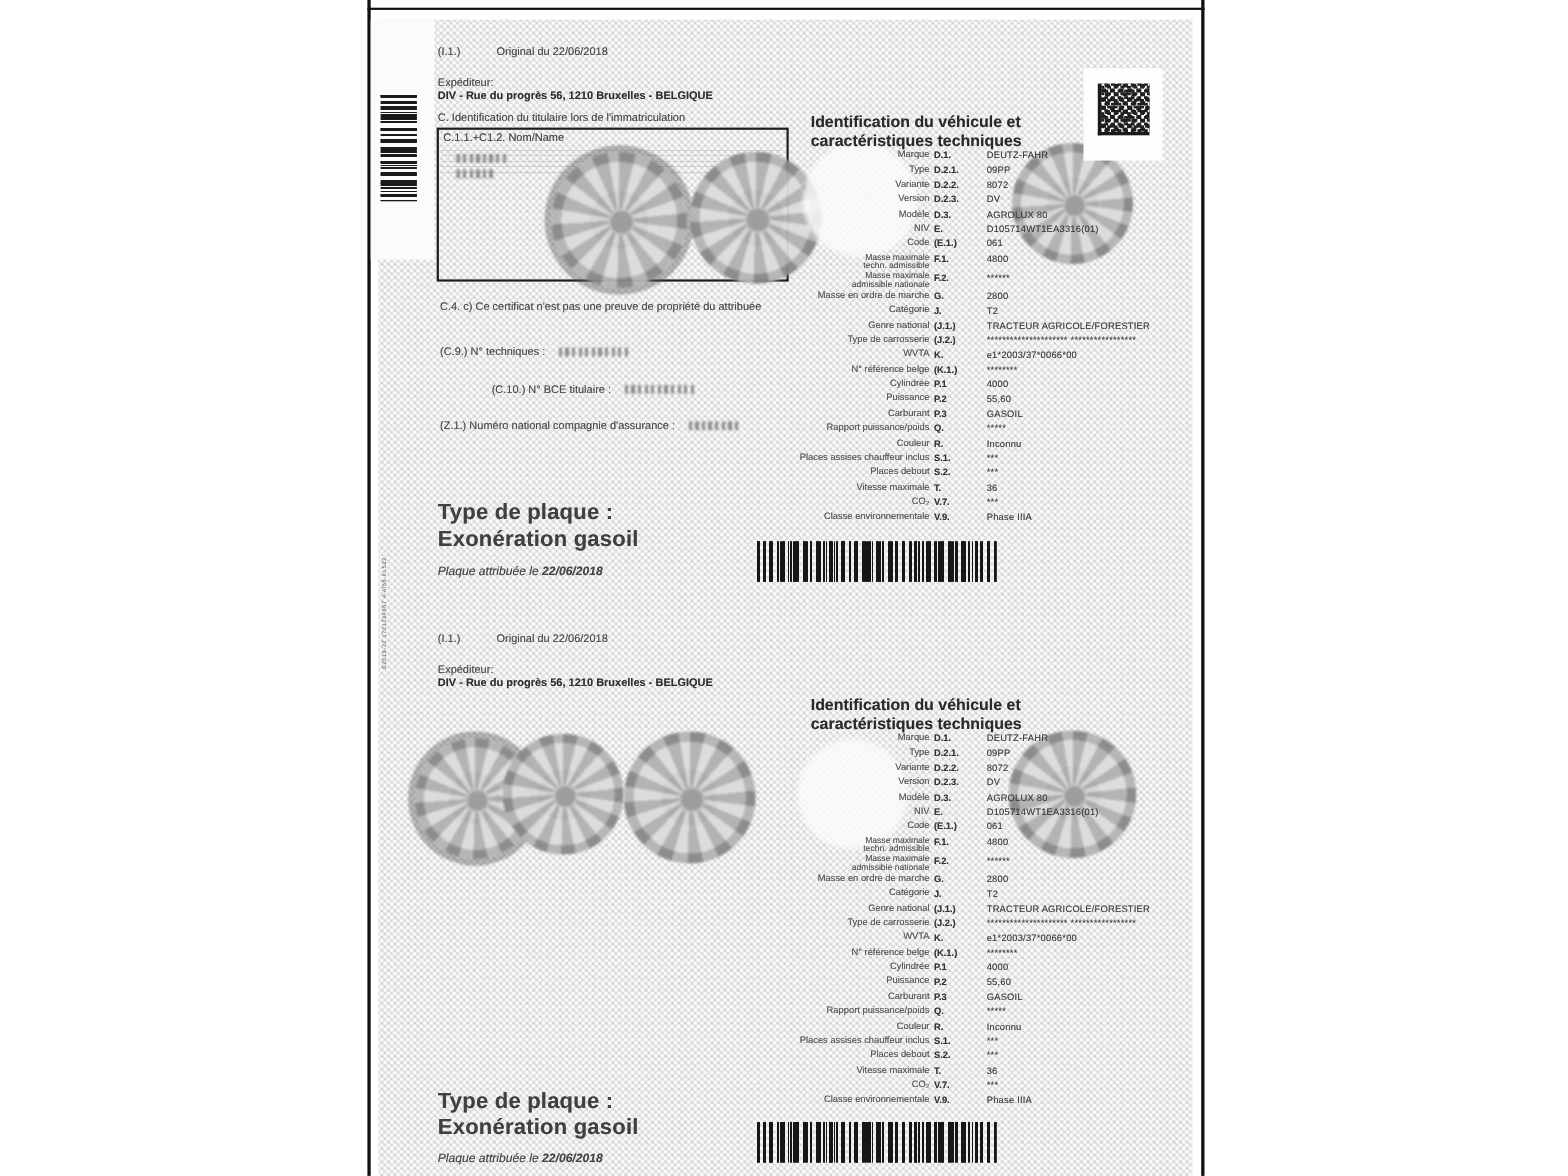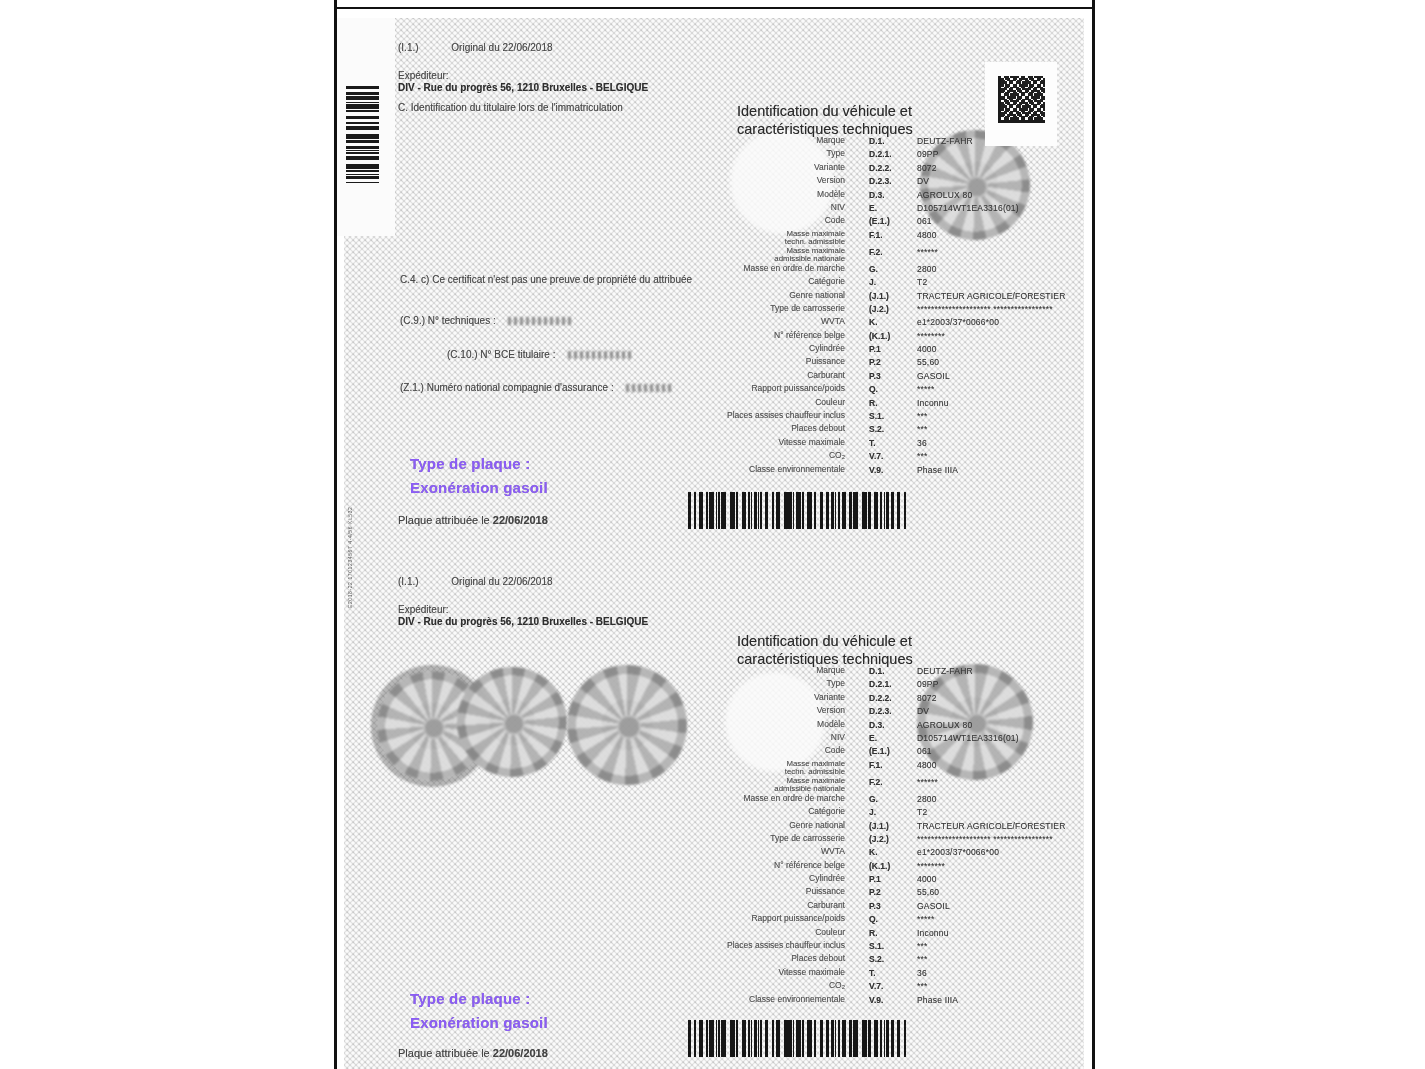--- a/index.html
+++ b/index.html
@@ -28,28 +28,28 @@
   .issue-code{margin-right:30px;}
   .name-box{position:absolute;left:52px;top:98px;width:316px;height:136px;border:2px solid #1d1d1d;}
   .name-box-label{position:absolute;left:4px;top:2px;font-size:10px;color:#3f3f3f;}
   .streaks{position:absolute;left:2px;top:18px;width:98%;height:22px;opacity:.5;
     background:repeating-linear-gradient(180deg, rgba(80,80,80,.35) 0 1px, transparent 1px 5px);
     filter:blur(.6px);}
   .redacted{display:inline-block;height:8px;width:64px;margin-left:10px;vertical-align:middle;
     background:repeating-linear-gradient(90deg,#8b8b8b 0 3px, transparent 3px 6px);
     filter:blur(1.2px);}
   .redacted.short{width:46px;}
-  .plate-label,.plate-value{font-size:15px;font-weight:700;color:#8b5cf6;letter-spacing:.2px;padding-left:12px;}
-  .plate-date{font-size:11px;color:#444;}
-  .vehicle-title{font-size:14.5px;line-height:17.5px;font-weight:400;color:#2a2a2a;z-index:3;}
+  .plate-label,.plate-value{font-size:20px;font-weight:700;color:#404040;letter-spacing:.2px;}
+  .plate-date{font-size:11px;color:#444;font-style:italic;}
+  .vehicle-title{font-size:14.5px;line-height:17.5px;font-weight:700;color:#2a2a2a;z-index:3;}
   
   .fields{position:absolute;left:340px;top:118px;width:394px;z-index:3;}
   .frow{display:flex;align-items:flex-start;height:13.4px;}
   .frow.two{height:17px;}
-  .flabel{width:160px;text-align:right;padding-right:24px;font-size:8.5px;line-height:9px;
+  .flabel{width:160px;text-align:right;padding-right:4px;font-size:8.5px;line-height:9px;
     color:#555;white-space:pre-line;}
   .frow.two .flabel{font-size:7.8px;line-height:8px;}
   .fcode{width:48px;font-size:8.5px;font-weight:700;color:#333;}
   .fvalue{flex:1;font-size:8.5px;color:#3a3a3a;letter-spacing:.2px;}
   
   .wheel{position:absolute;border-radius:50%;z-index:1;
     background:
       repeating-conic-gradient(rgba(120,120,120,.38) 0 14deg, rgba(235,235,235,.38) 14deg 28deg),
       radial-gradient(circle,#a8a8a8 0 11%,#c6c6c6 11% 30%,#d4d4d4 30% 60%,#939393 60% 78%,#7f7f7f 78% 100%);
     filter:blur(1.1px);opacity:.95;}
@@ -94,20 +94,28 @@
     <div class="vbarcode"></div>
 
     <div class="abs sm" style="left:53px;top:24px;">
       <span class="issue-code">(I.1.)</span>
       <span>Original du 22/06/2018</span>
     </div>
     <div class="abs sm" style="left:53px;top:52px;">Expéditeur:</div>
     <div class="abs sm bold" style="left:53px;top:64px;">DIV - Rue du progrès 56, 1210 Bruxelles - BELGIQUE</div>
     <div class="abs sm" style="left:53px;top:84px;">C. Identification du titulaire lors de l'immatriculation</div>
 
+    <div class="name-box">
+      <div class="name-box-label">C.1.1.+C1.2. Nom/Name</div>
+      <div class="streaks"></div>
+      <span class="redacted short" style="position:absolute;left:6px;top:22px;"></span>
+      <span class="redacted short" style="position:absolute;left:6px;top:36px;width:34px;"></span>
+      <div class="wheel dark" style="left:102px;top:20px;width:124px;height:124px;"></div>
+      <div class="wheel" style="left:228px;top:20px;width:120px;height:120px;"></div>
+    </div>
 
     <div class="abs sm" style="left:55px;top:256px;">C.4. c) Ce certificat n'est pas une preuve de propriété du attribuée</div>
     <div class="abs sm" style="left:55px;top:297px;">
       <span>(C.9.) N° techniques :</span>
       <span class="redacted"></span>
     </div>
     <div class="abs sm" style="left:55px;top:331px;padding-left:47px;">
       <span>(C.10.) N° BCE titulaire :</span>
       <span class="redacted"></span>
     </div>

